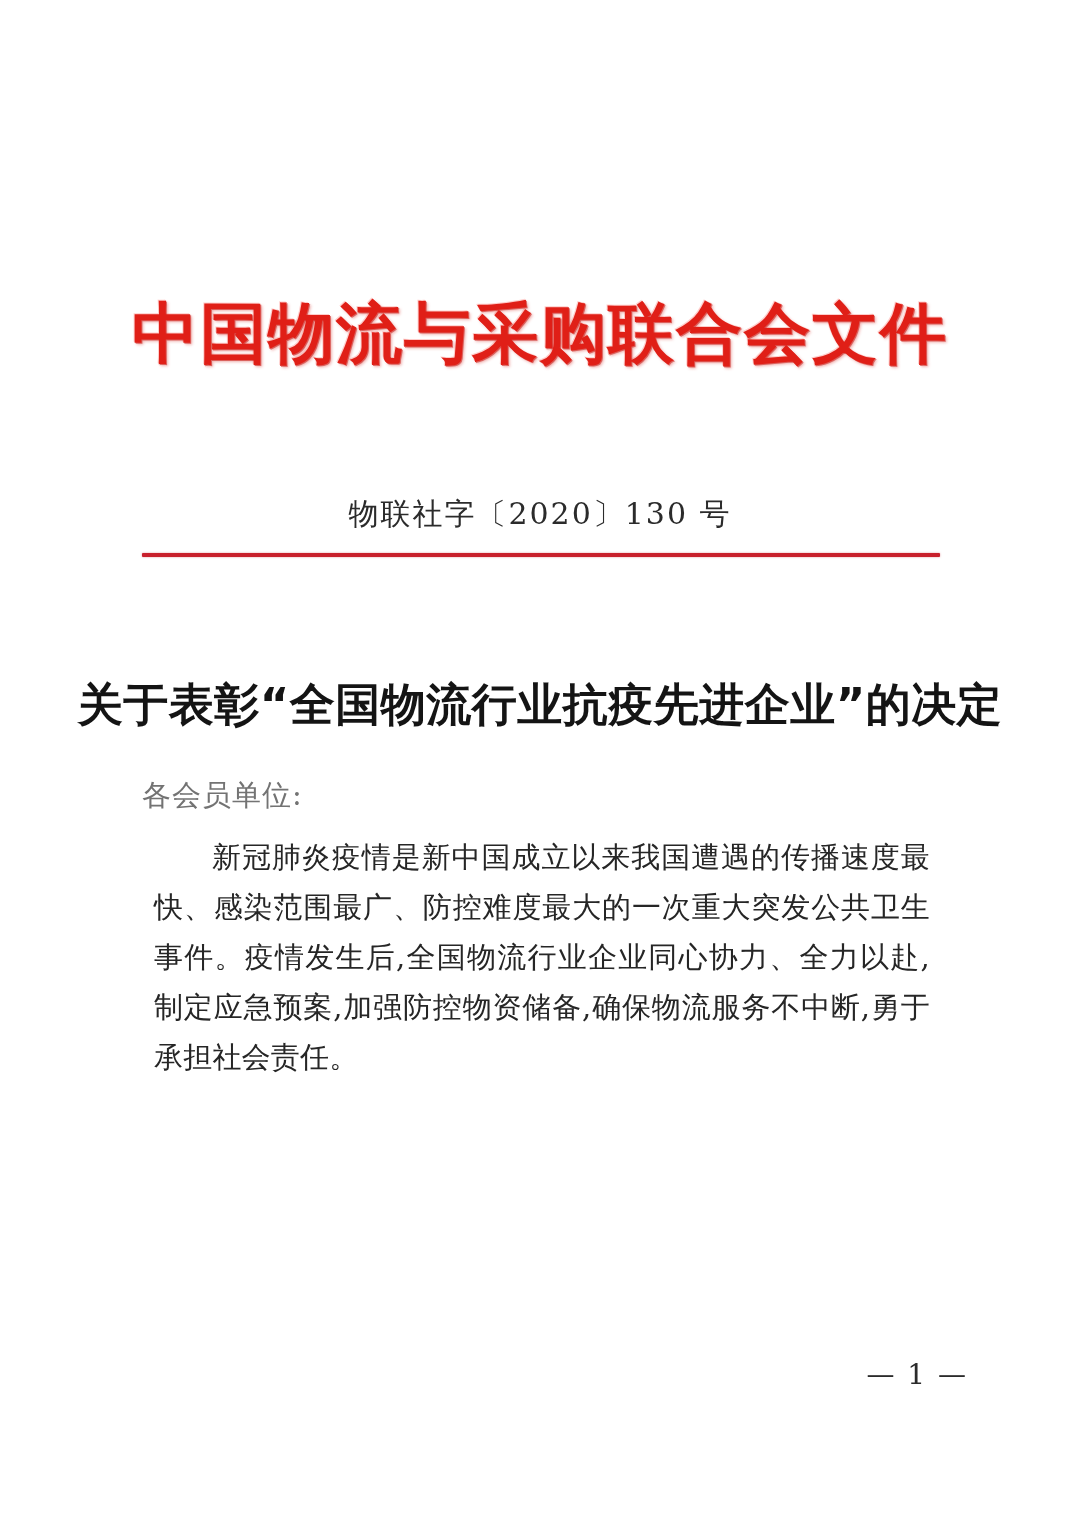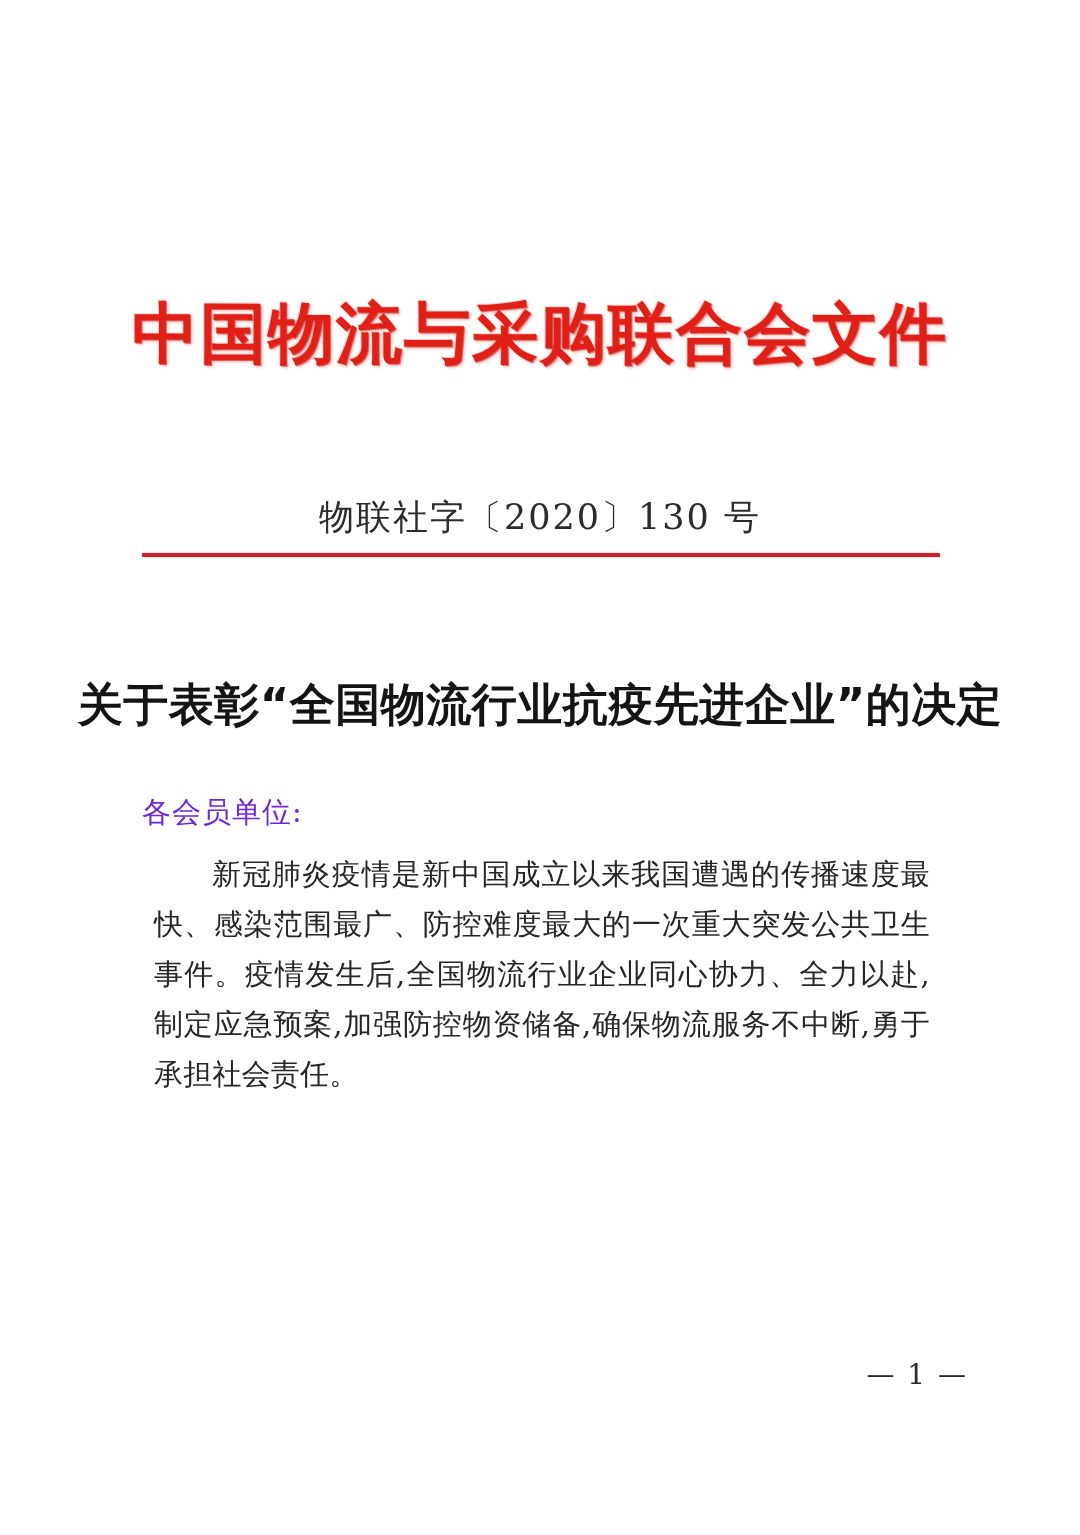--- a/index.html
+++ b/index.html
@@ -48,21 +48,21 @@
   .doc-number-row {
     position: absolute;
     left: 0;
     right: 0;
     top: 494px;
     text-align: center;
   }
   .doc-number {
     display: inline-block;
     font-family: "DejaVu Serif", "Liberation Serif", serif;
-    font-size: 35px;
+    font-size: 30px;
     color: #2b2b2b;
     letter-spacing: 2px;
     white-space: nowrap;
   }
 
   
   .red-rule {
     position: absolute;
     left: 142px;
     width: 798px;
@@ -94,24 +94,24 @@
   
   .body-block {
     position: absolute;
     left: 142px;
     width: 800px;
     top: 770px;
   }
   .salutation {
     font-family: "DejaVu Serif", "Liberation Serif", serif;
     font-size: 29px;
-    color: #6d28d9;
+    color: #737373;
     letter-spacing: 1px;
     line-height: 50px;
-    margin: 17px 0 1px 0;
+    margin: 0 0 1px 0;
   }
   .para {
     font-family: "DejaVu Serif", "Liberation Serif", serif;
     font-size: 29px;
     color: #262626;
     line-height: 50px;
     margin: 12px;
     text-indent: 58px;
     text-align: justify;
     text-justify: inter-character;

